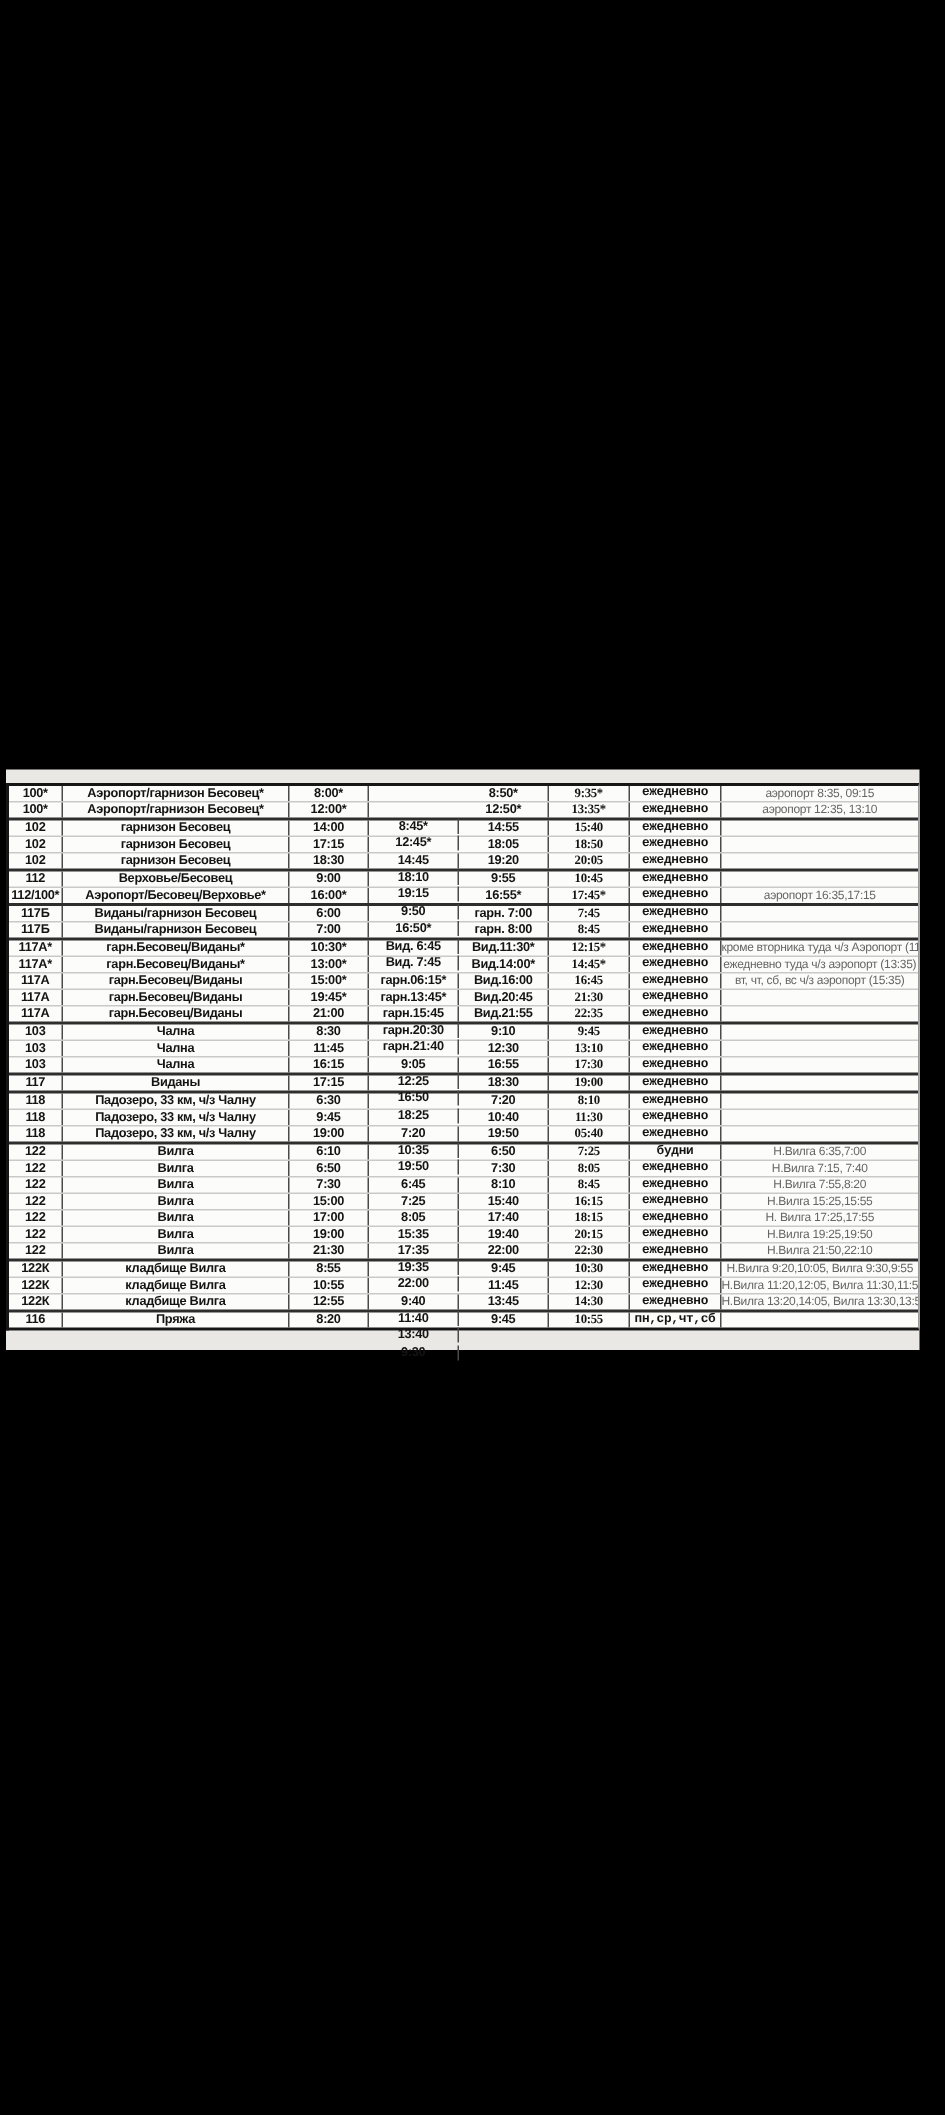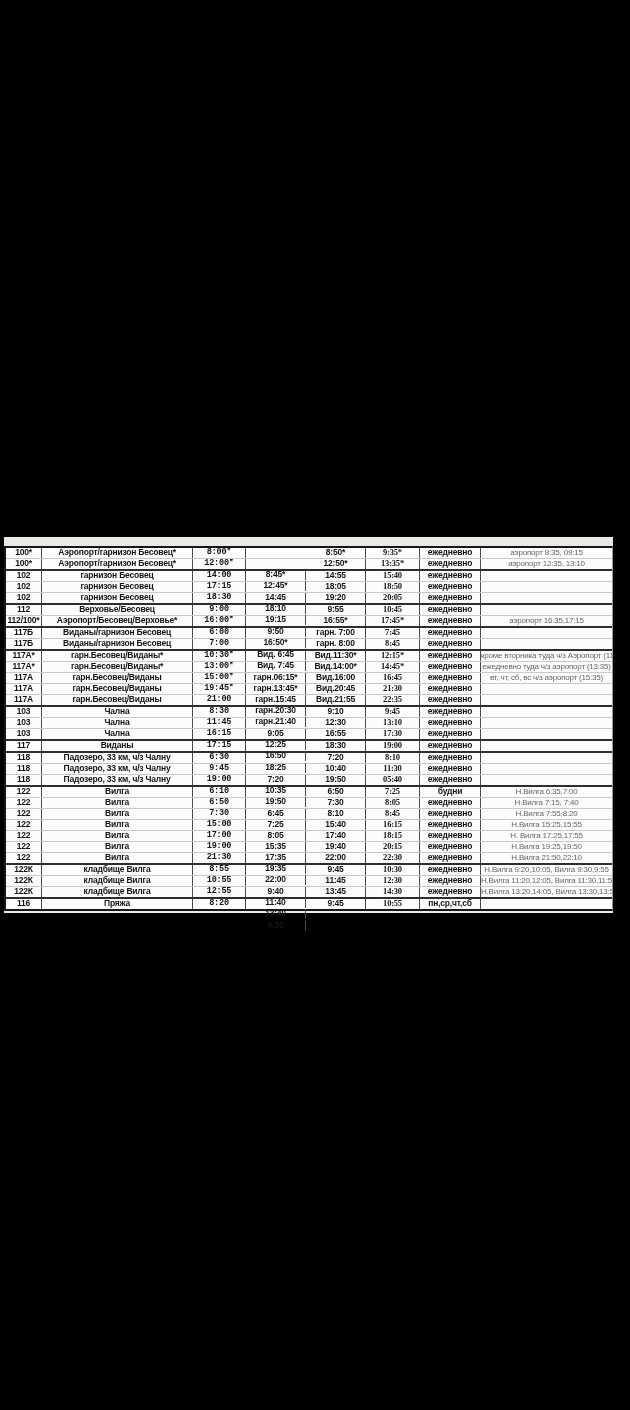--- a/index.html
+++ b/index.html
@@ -8,25 +8,25 @@
     position: relative;
     width: 630px;
     height: 1410px;
     background: #000;
     overflow: hidden;
     font-family: "Liberation Sans", sans-serif;
   }
   .page-strip {
     position: absolute;
     left: 4px;
-    top: 537px;
+    top: 513px;
     width: 609px;
     background: #e9e8e4;
     padding-top: 9px;
-    padding-bottom: 2px;
+    padding-bottom: 13px;
   }
   .schedule-table {
     width: 609px;
     box-sizing: border-box;
     background: #fcfcfa;
     border-top: 2px solid #161616;
     border-left: 2px solid #161616;
     border-bottom: 2px solid #161616;
     border-right: 1px solid #9a9a9a;
   }
@@ -46,25 +46,25 @@
     font-size: 8.5px;
     font-weight: bold;
     color: #141414;
     border-right: 1px solid #4a4a4a;
     white-space: nowrap;
     overflow: hidden;
     letter-spacing: -0.2px;
   }
   .c0 { width: 36px; }
   .c1 { width: 151px; }
-  .c2 { width: 53px; font-family: Liberation Mono, monospace; }
+  .c2 { width: 53px; }
   .c3 { width: 60px; margin-top: 44px; }
   .c4 { width: 60px; }
   .c5 { width: 54px; font-family: Liberation Serif, serif; }
-  .c6 { width: 61px; }
+  .c6 { width: 61px; font-family: Liberation Mono, monospace; }
   .c7 {
     flex: 1;
     border-right: none;
     font-weight: normal;
     font-size: 8px;
     color: #666;
   }
 </style>
 </head>
 <body>

